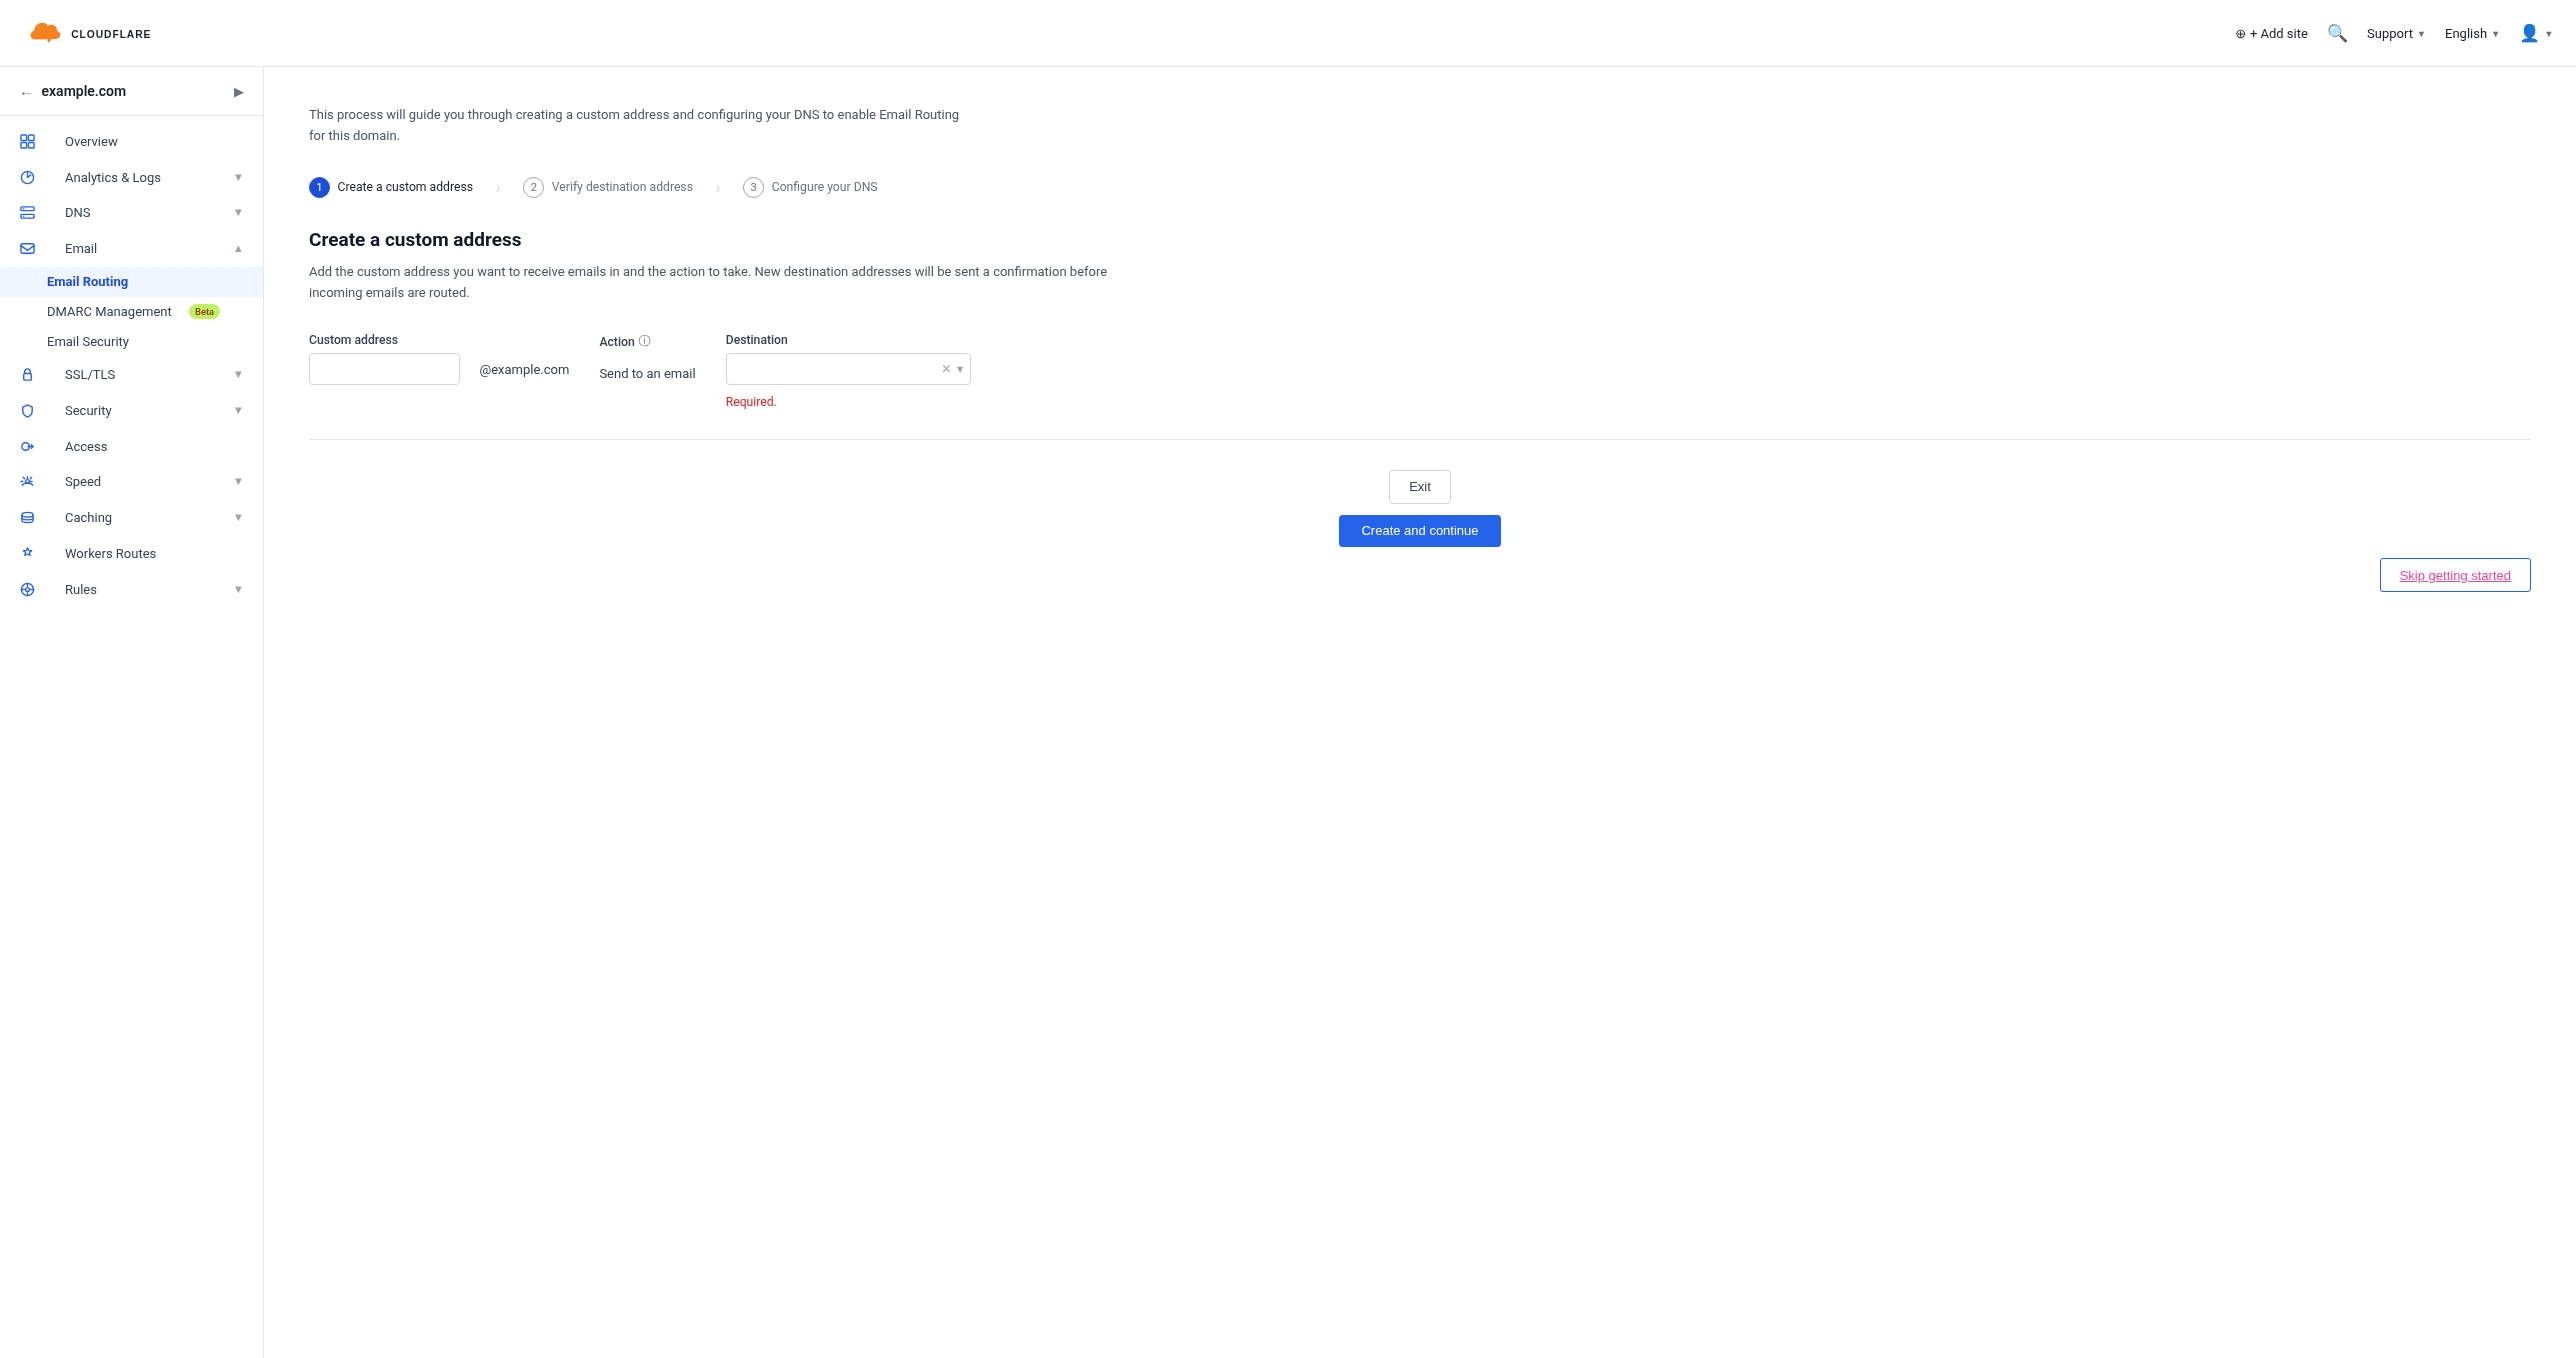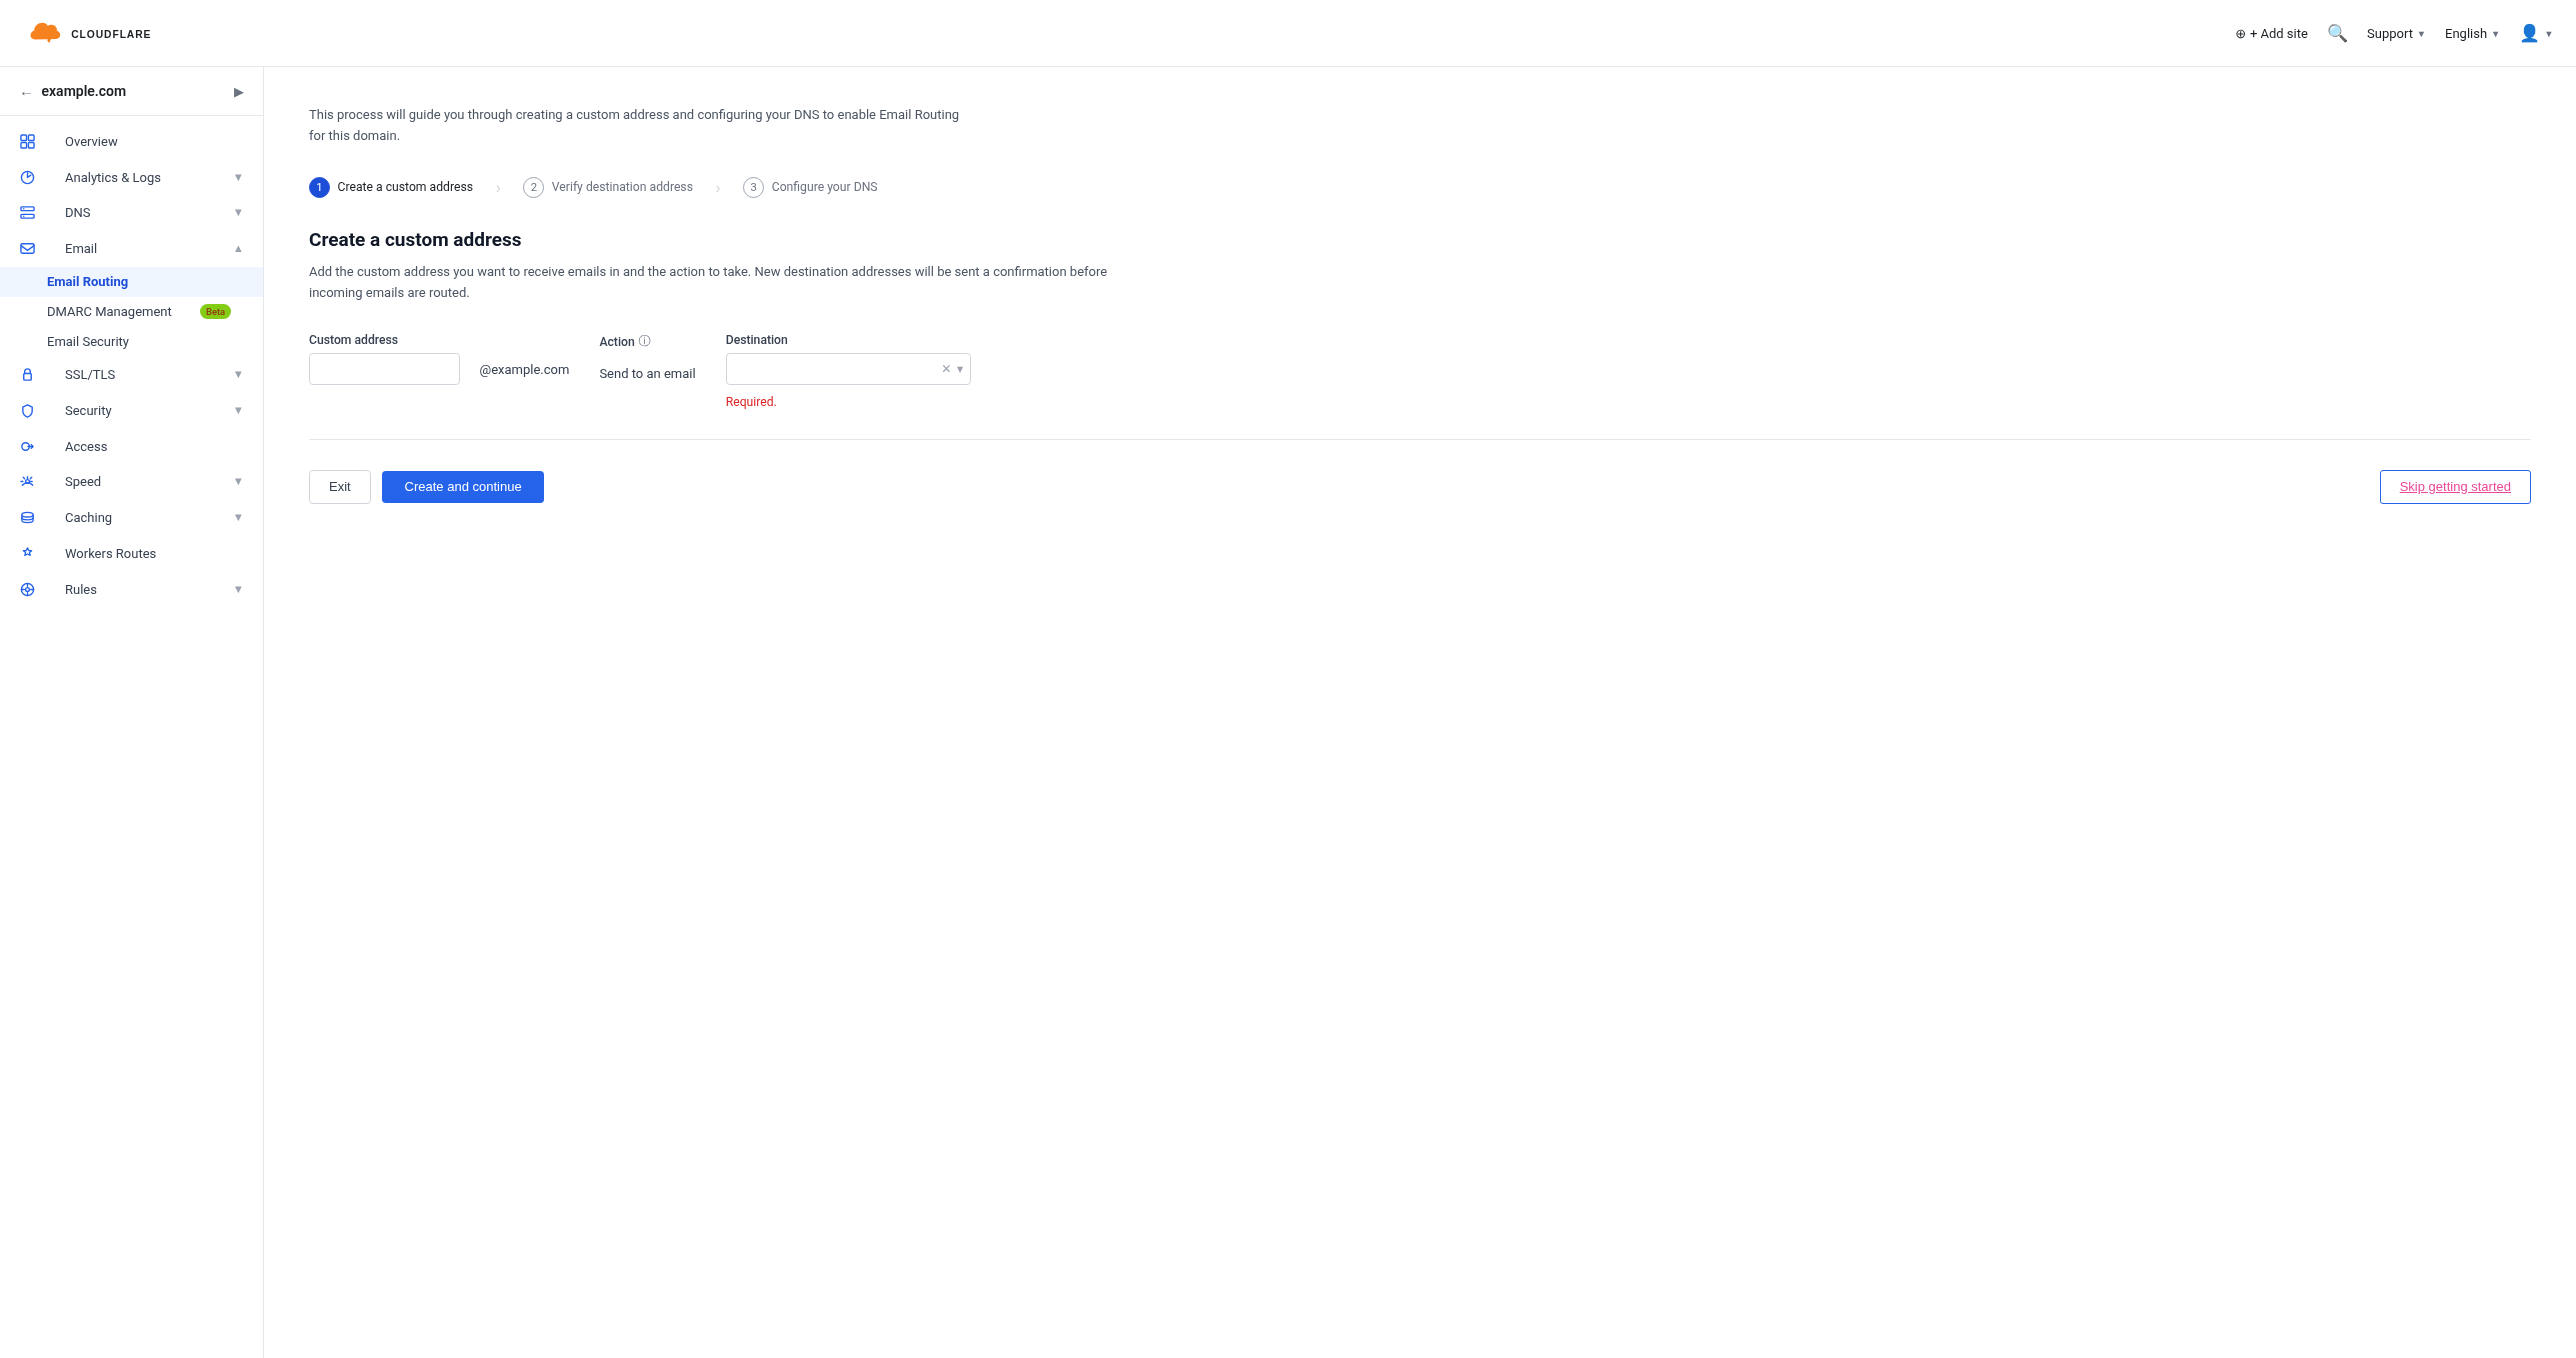--- a/index.html
+++ b/index.html
@@ -43,22 +43,22 @@
     .nav-item .nav-label { flex: 1; }
     .nav-item .nav-arrow { color: #9ca3af; font-size: 11.3px; }
 
     .nav-sub-item {
       display: flex; align-items: center; padding: 7.5px 19px 7.5px 47px; cursor: pointer;
       color: #374151; font-size: 13px; gap: 7.5px;
     }
     .nav-sub-item.active { color: #1d4ed8; font-weight: 700; background: #eff6ff; }
 
     .beta-badge {
-      background: #84cc16; color: #92400e; font-size: 9.4px; font-weight: 600;
-      padding: 1.9px 5.7px; border-radius: 9.4px; margin-left: 21px;
+      background: #bef264; color: #92400e; font-size: 9.4px; font-weight: 600;
+      padding: 1.9px 5.7px; border-radius: 9.4px; margin-left: 10px;
     }
 
     
     .main { flex: 1; overflow-y: auto; padding: 38px 45px; background: #fff; }
 
     .page-title { font-size: 26px; font-weight: 700; color: #111827; margin-bottom: 11.3px; }
     .page-subtitle { font-size: 13px; color: #4b5563; line-height: 1.6; margin-bottom: 30px; max-width: 660px; }
 
     
     .steps-row { display: flex; align-items: center; gap: 22.6px; margin-bottom: 30px; }
@@ -99,21 +99,21 @@
       position: absolute; right: 7.5px; top: 50%; transform: translateY(-50%);
       display: flex; align-items: center; gap: 5.7px; color: #9ca3af; font-size: 12.2px;
     }
     .dest-clear { cursor: pointer; }
     .dest-dropdown { cursor: pointer; }
     .required-text { color: #dc2626; font-size: 12.2px; margin-top: 3.8px; }
 
     .divider { border: none; border-top: 0.9px solid #e5e7eb; margin: 30px 0; }
 
     
-    .footer-row { display: flex; align-items: center; gap: 11.3px; }
+    .footer-row { display: flex; align-items: center; gap: 11.3px; flex-direction: column; }
     .footer-row-right { margin-left: auto; }
 
     .btn-exit {
       background: #fff; border: 0.9px solid #d1d5db; border-radius: 3.8px;
       padding: 8.5px 19px; font-size: 13px; color: #374151; cursor: pointer;
     }
 
     .btn-primary {
       background: #2563eb; border: none; border-radius: 3.8px;
       padding: 8.5px 22.6px; font-size: 13px; color: #fff; cursor: pointer; font-weight: 500;

